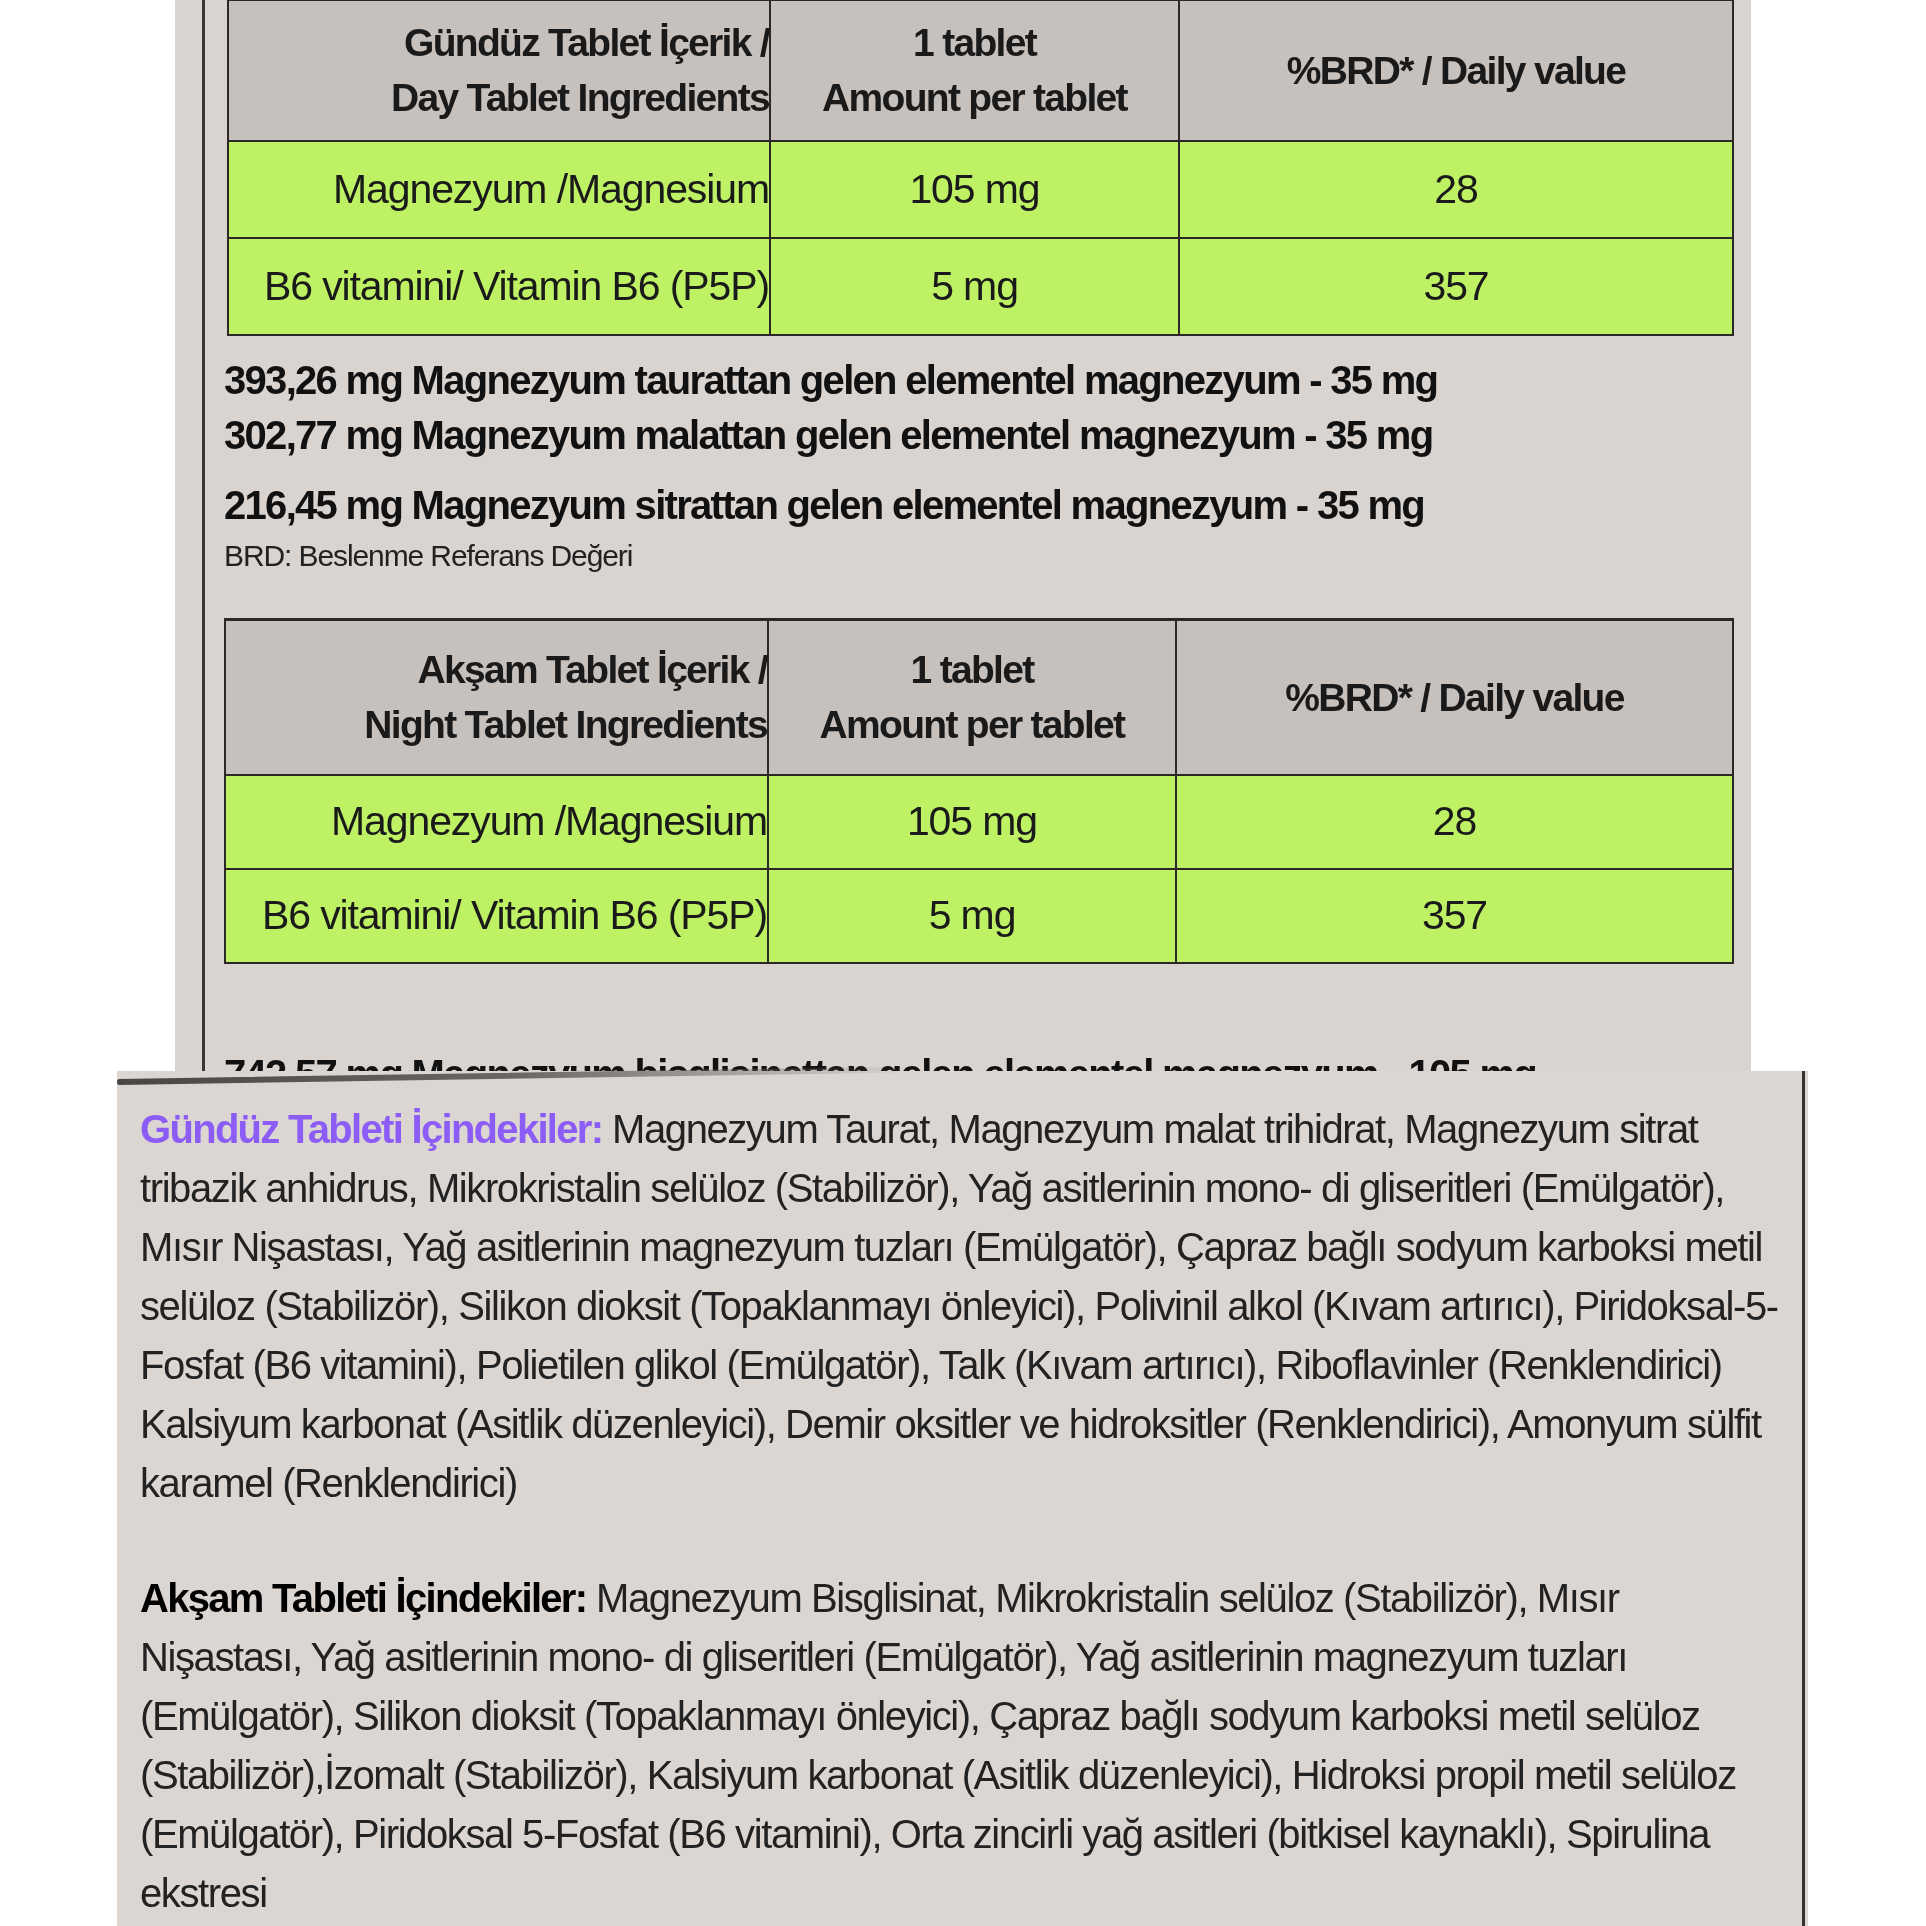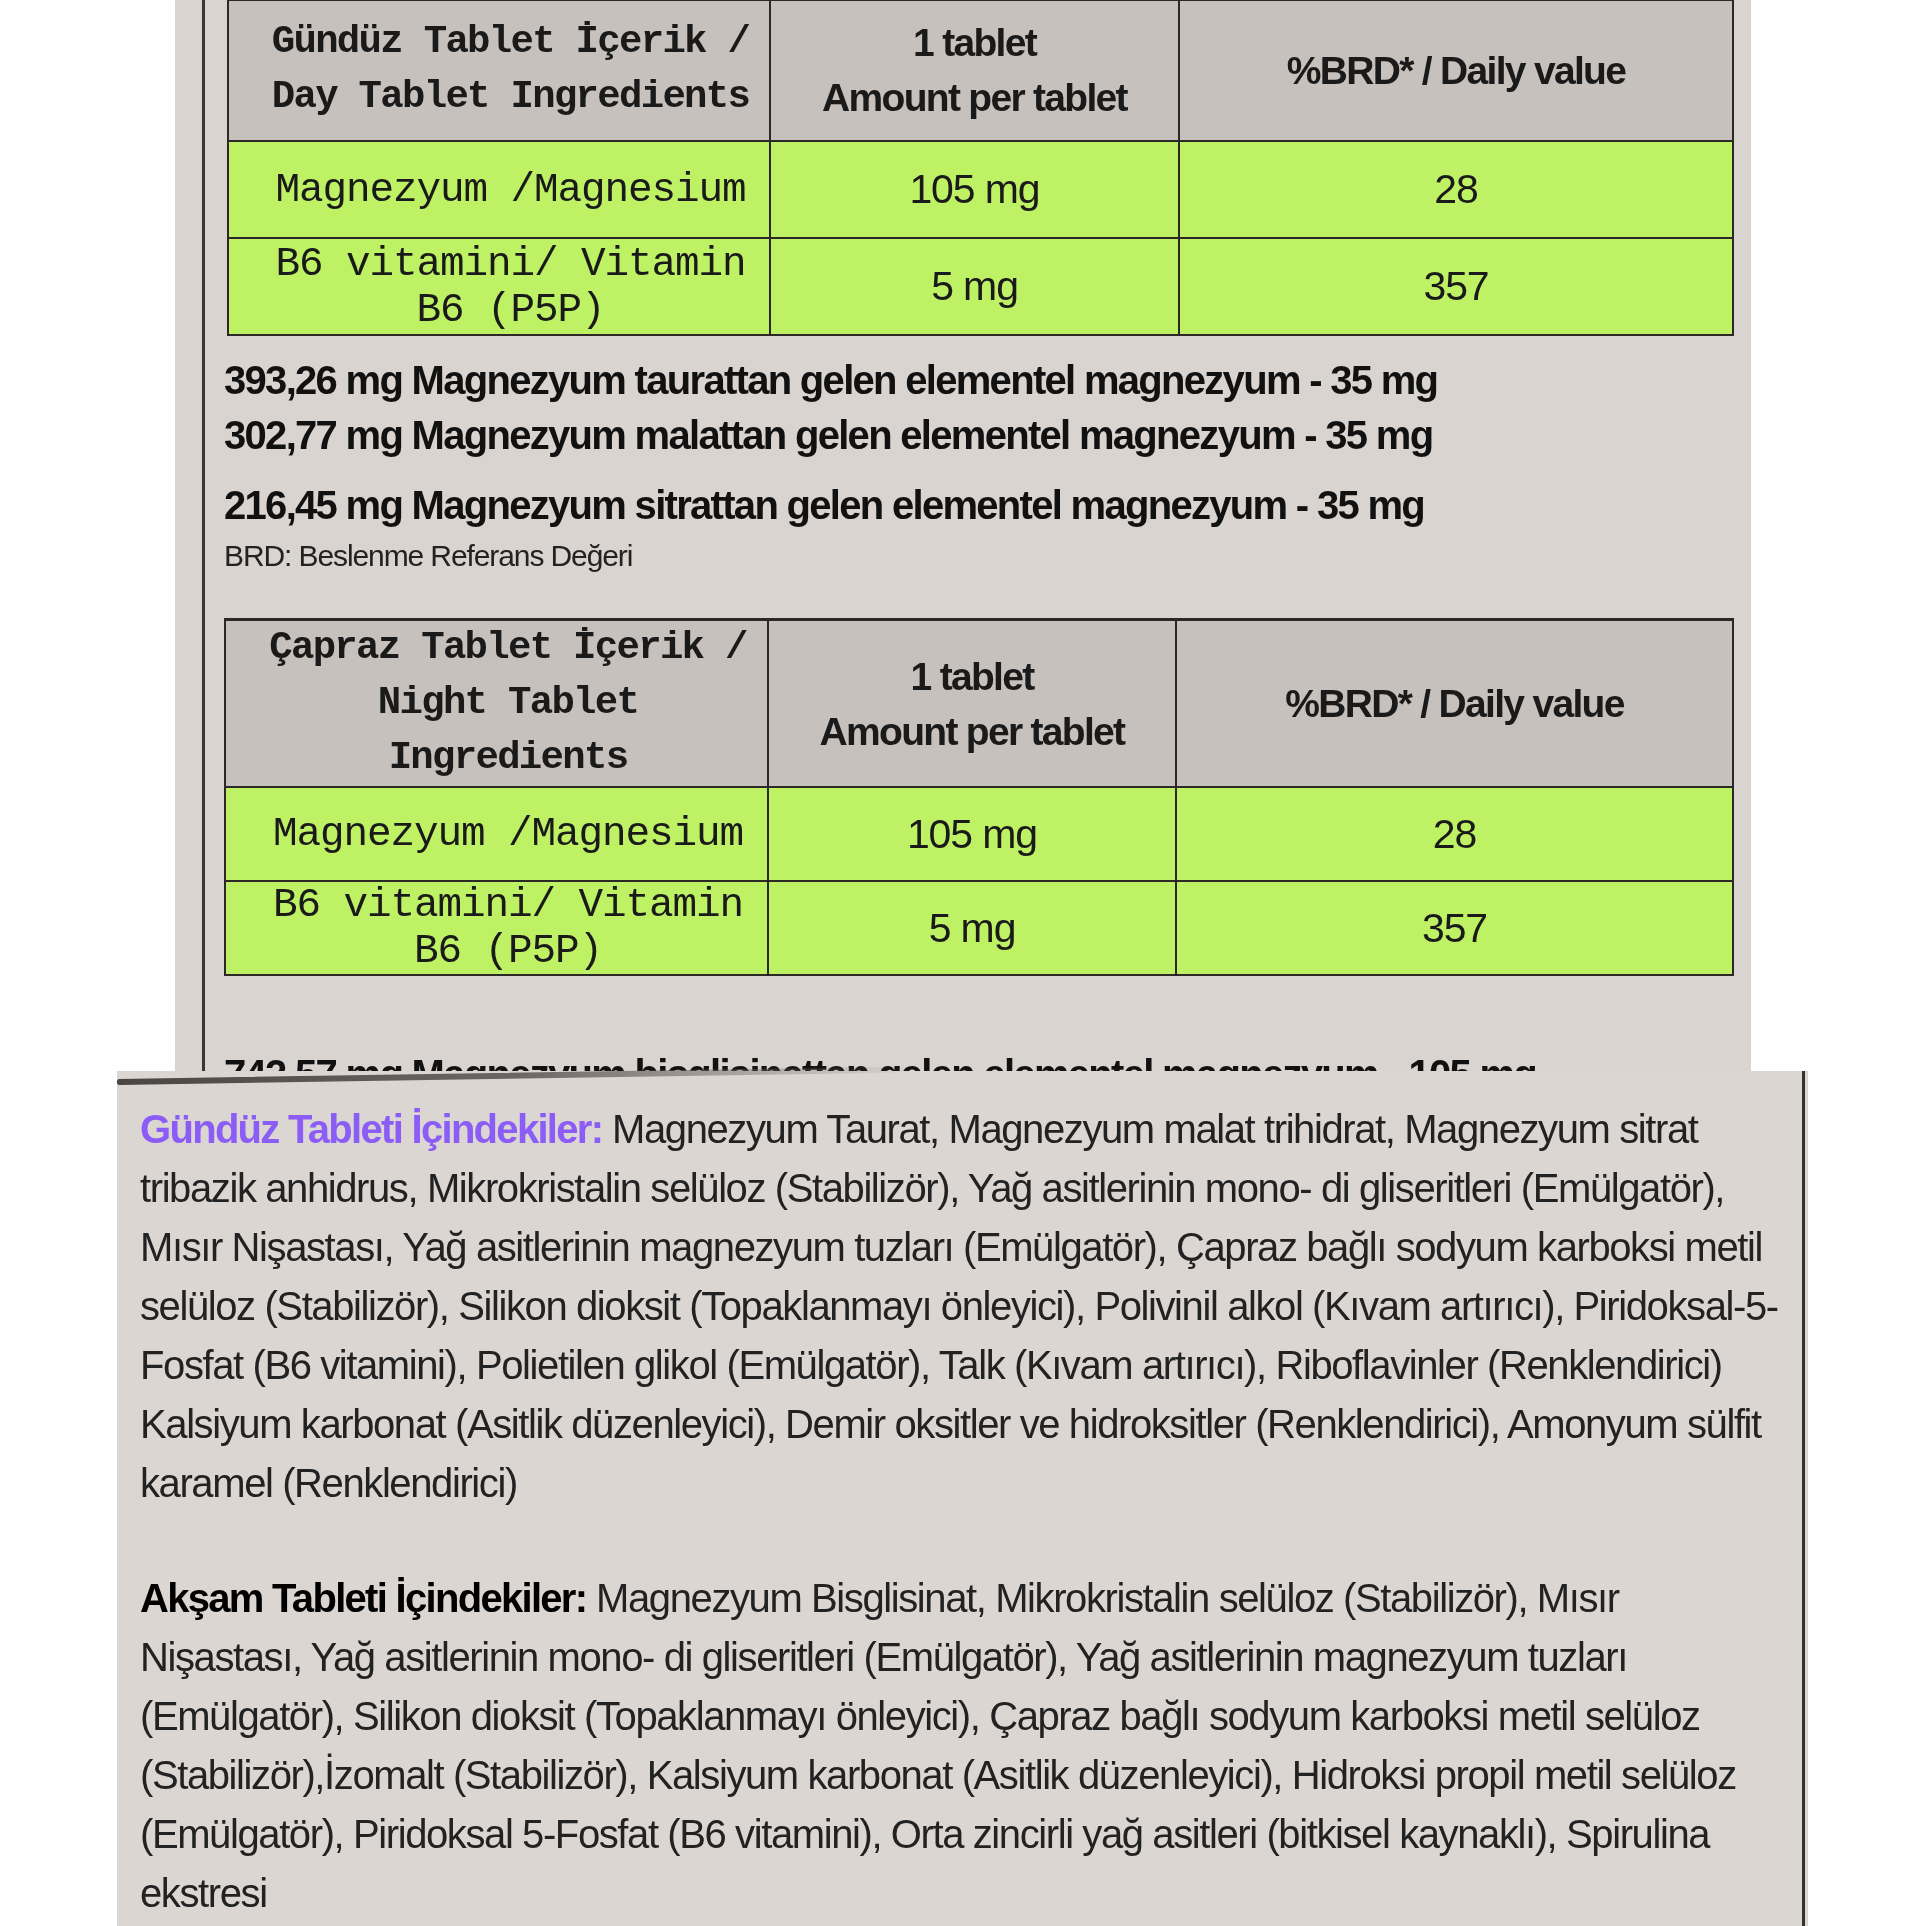--- a/index.html
+++ b/index.html
@@ -12,21 +12,21 @@
   .panel-bottom .curl { position:absolute; left:0; top:8px; width:799px; height:5.7px;
          background:linear-gradient(90deg,#4a4644 0%, #6b6663 50%, rgba(120,115,112,0) 100%);
          transform:rotate(-0.9deg); transform-origin:left center; border-radius:2.3px; }
 
   table.nut { position:absolute; border-collapse:collapse; table-layout:fixed;
          font-family:"Liberation Sans", sans-serif; }
   table.nut td, table.nut th { border:2.3px solid #2b2827; padding:0; }
   table.nut th { background:#c7c1bd; font-weight:bold; font-size:39px; line-height:55px;
          transform-origin:left; letter-spacing:-1.7px; }
   table.nut td { background:#bef264; font-size:41px; letter-spacing:-1.1px; }
-  table.nut th.left, table.nut td.left { text-align:center; padding-left:23px;font-family:Liberation Mono, monospace; }
+  table.nut th.left, table.nut td.left { text-align:right; padding-left:23px; }
   table.nut th.center, table.nut td.center { text-align:center; }
   table.nut .outer-top { border-top-width:3.4px; }
 
   #t1 { left:227px; top:-2.3px; width:1504px; }
   #t1 col.c1 { width:542px; } #t1 col.c2 { width:409px; } #t1 col.c3 { width:554px; }
   #t1 tr.h { height:142px; } #t1 tr.r { height:97px; }
 
   #t2 { left:224px; top:618px; width:1508px; }
   #t2 col.c1 { width:543px; } #t2 col.c2 { width:408px; } #t2 col.c3 { width:557px; }
   #t2 tr.h { height:155px; } #t2 tr.r { height:94px; }
@@ -87,21 +87,21 @@
 
 <table id="t2" class="nut">
   <colgroup>
       <col class="c1">
       <col class="c2">
       <col class="c3">
     </colgroup>
   <tbody>
       <tr class="h">
     <th class="left outer-top">
-      <div>Çapraz Tablet İçerik /</div>
+      <div>Akşam Tablet İçerik /</div>
       <div>Night Tablet Ingredients</div>
     </th>
     <th class="center outer-top">
       <div>1 tablet</div>
       <div>Amount per tablet</div>
     </th>
     <th class="center outer-top">
       <div>%BRD* / Daily value</div>
     </th>
   </tr>

